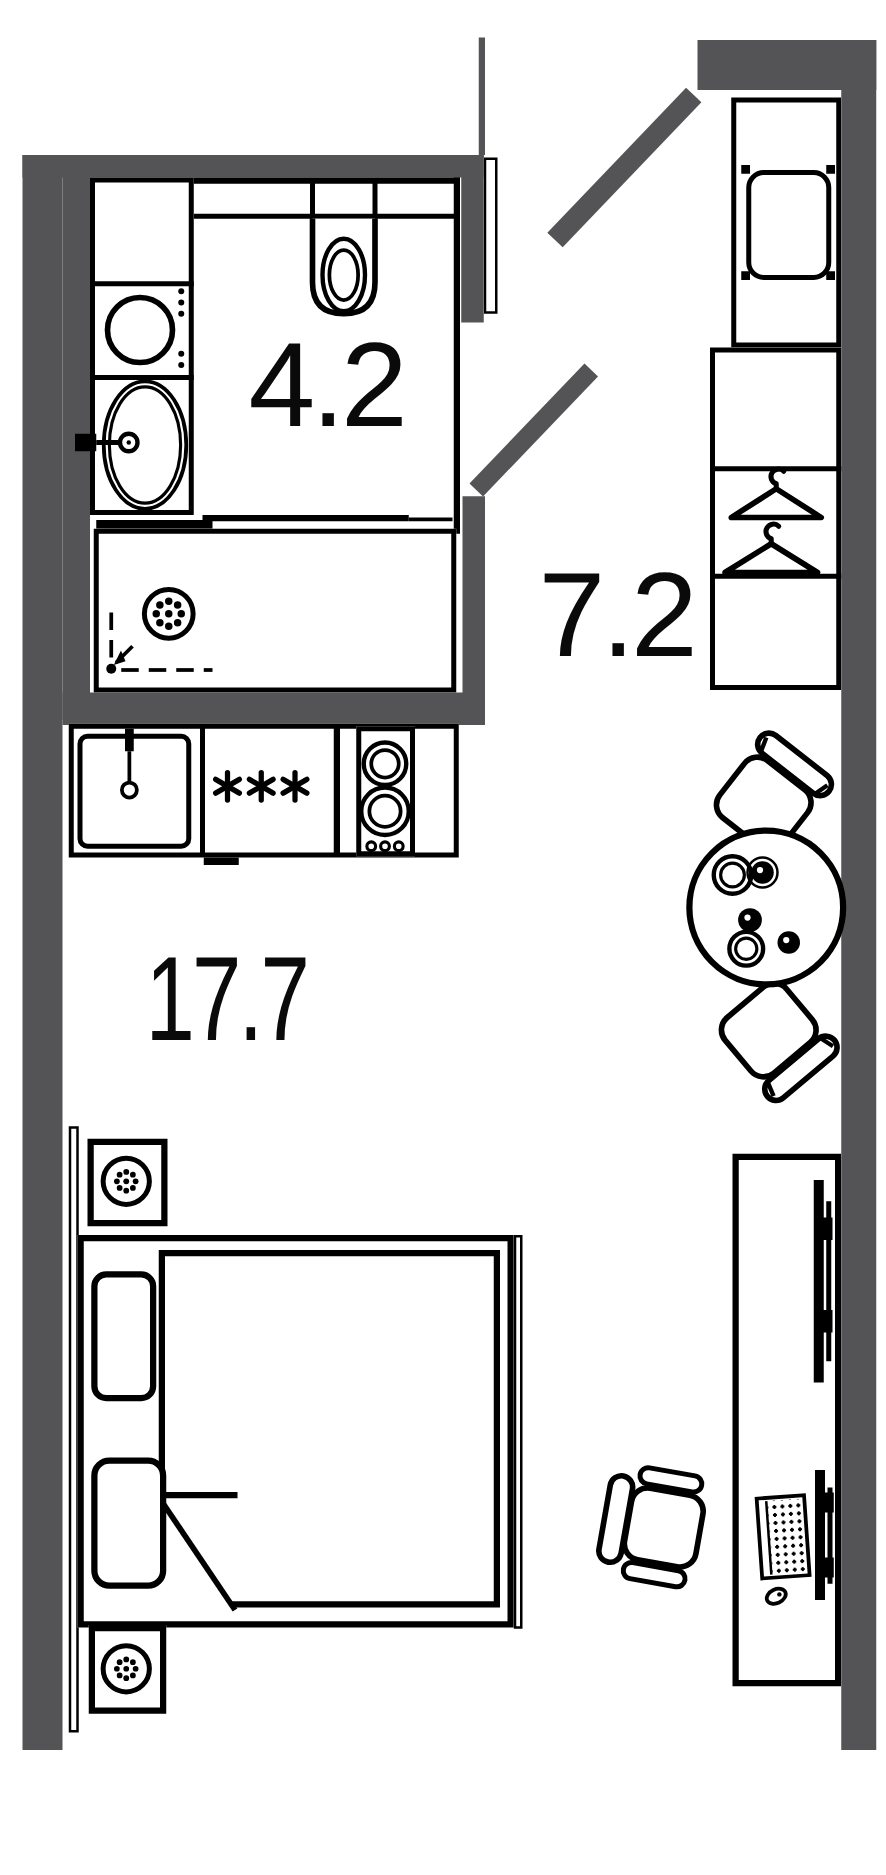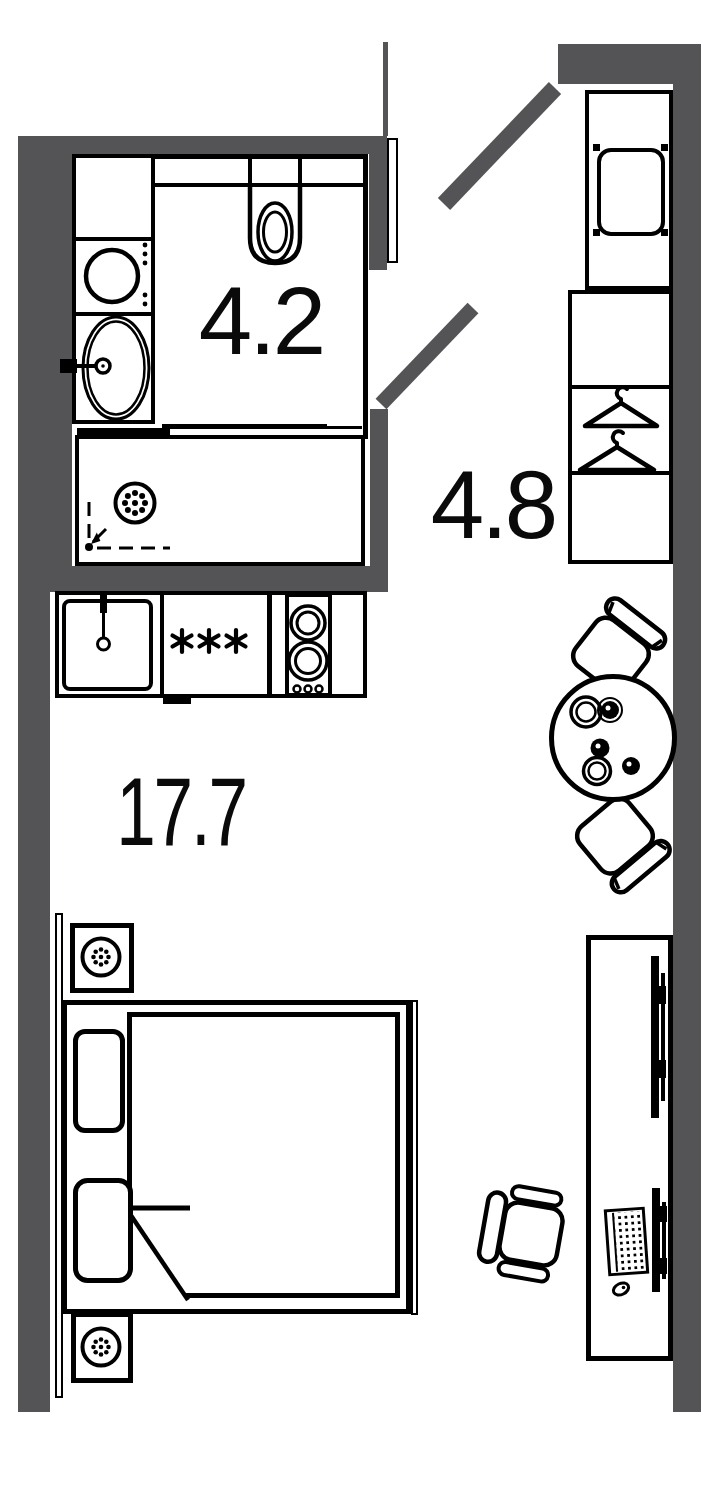--- a/index.html
+++ b/index.html
@@ -1,18 +1,18 @@
 <!DOCTYPE html>
 <html><head>
 <meta charset="utf-8">
 <title>Floor plan</title>
 <style>
   html,body{margin:0;padding:0;background:#fff;}
   .plan{position:relative;width:709px;height:1400px;background:#fff;overflow:hidden;
-        font-family:"Liberation Sans",sans-serif;margin-top:12px;}
+        font-family:"Liberation Sans",sans-serif;}
   .wall{position:absolute;background:#545456;}
   .blk{position:absolute;background:#000;}
   .wht{position:absolute;background:#fff;}
   .box{position:absolute;background:#fff;border:5px solid #000;box-sizing:border-box;}
   .b4{border-width:4px;}
   .b2{border-width:2.5px;}
   .overlay{position:absolute;left:0;top:0;pointer-events:none;}
   .label{position:absolute;transform:translate(-50%,-50%);font-size:96px;line-height:1;
          letter-spacing:-3px;color:#0a0a0a;white-space:nowrap;}
   .label.narrow{transform:translate(-50%,-50%) scaleX(.74);}
@@ -281,16 +281,16 @@
 
     <g>
       <line x1="555" y1="76" x2="444" y2="192" stroke="#545456" stroke-width="17"></line>
     </g>
     <g>
       <line x1="473" y1="296" x2="381" y2="392" stroke="#545456" stroke-width="15"></line>
     </g>
   </svg>
 
   <div class="label" style="left:261px;top:309px;">4.2</div>
-  <div class="label" style="left:493px;top:493px;">4.8</div>
+  <div class="label" style="left:493px;top:493px;">7.2</div>
   <div class="label narrow" style="left:181px;top:800px;">17.7</div>
 
 </div>
 
 </body></html>

